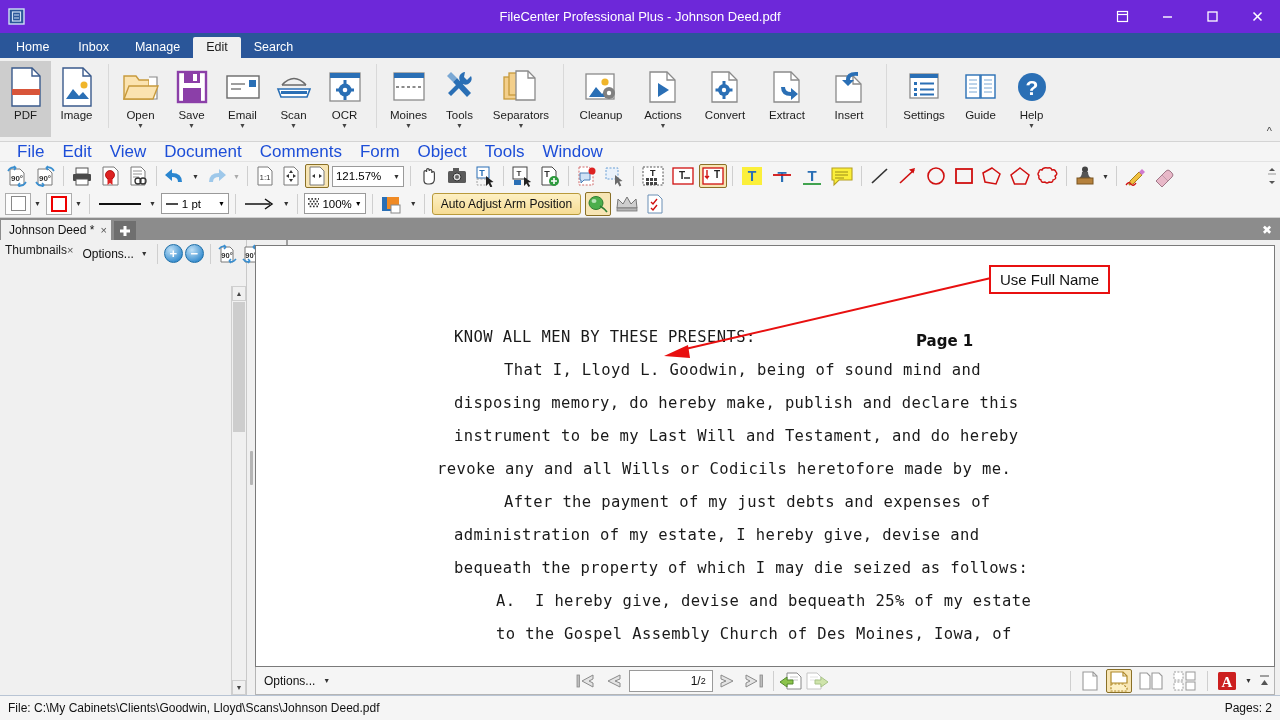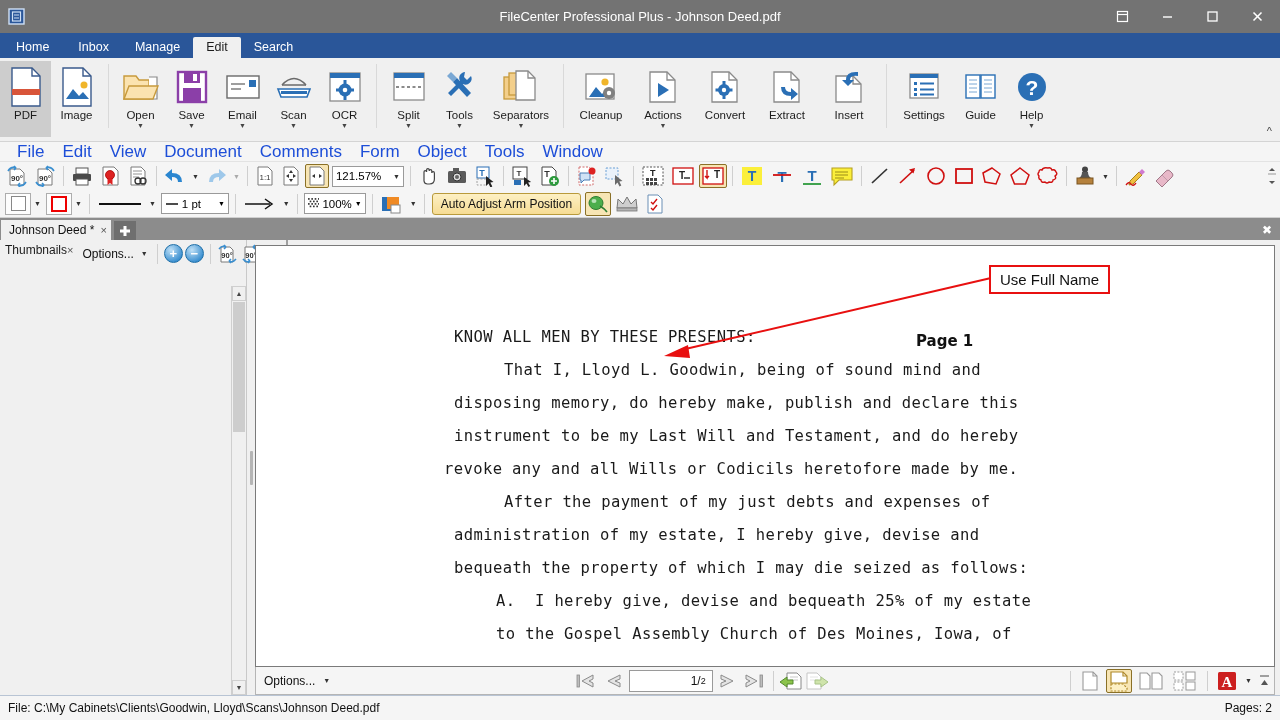--- a/index.html
+++ b/index.html
@@ -9,21 +9,21 @@
     overflow: hidden;
     font-family: "Liberation Sans", sans-serif;
     font-size: 12px;
     background: #f0f0f0;
     -webkit-font-smoothing: antialiased;
   }
   #app { width: 1280px; height: 720px; position: relative; display: flex; flex-direction: column; }
 
   
   .titlebar {
-    height: 33px; background: #737373; position: relative;
+    height: 33px; background: #6d28d9; position: relative;
     display: flex; align-items: center; flex: 0 0 33px;
   }
   .tb-appicon {
     width: 22px; height: 22px; margin-left: 5px;
     display: flex; align-items: center; justify-content: center;
   }
   .tb-title {
     position: absolute; left: 0; right: 0; text-align: center;
     color: #fff; font-size: 13px; pointer-events: none;
   }
@@ -373,21 +373,21 @@
 
     <div class="rgroup">
       <div class="ritem">
         <div class="ic">
           <svg width="34" height="32" viewBox="0 0 34 32">
             <rect x="2" y="2" width="30" height="27" fill="#fff" stroke="#8a8a8a" stroke-width="1.3"></rect>
             <rect x="2" y="2" width="30" height="5" fill="#2a6fb5"></rect>
             <line x1="4" y1="16" x2="30" y2="16" stroke="#666" stroke-width="1.4" stroke-dasharray="3 2.5"></line>
           </svg>
         </div>
-        <div class="lb">Split</div>
+        <div class="lb">Moines</div>
         <div class="caret">▼</div>
       </div>
       <div class="ritem">
         <div class="ic">
           <svg width="34" height="36" viewBox="0 0 34 36">
             <path d="M22 3 a6 6 0 0 0 -5 9 l-12 12 3 3 12 -12 a6 6 0 0 0 8 -8 l-4 4 -3 -3 z" fill="#2a6fb5"></path>
             <path d="M8 3 l6 6 -4 4 -6 -6 z" fill="#7aa8d4"></path>
             <path d="M10 13 l14 15 4 -4 -14 -15 z" fill="#2a6fb5"></path>
           </svg>
         </div>
@@ -1008,21 +1008,21 @@
       <div class="grip"></div>
     </div>
 
     <div class="viewer">
       <div class="page-area">
         <div class="doc-text">
           <div class="dline" style="left:198px;top:82px;">KNOW ALL MEN BY THESE PRESENTS:</div>
           <div class="dline" style="left:248px;top:115px;">That I, Lloyd L. Goodwin, being of sound mind and</div>
           <div class="dline" style="left:198px;top:148px;">disposing memory, do hereby make, publish and declare this</div>
           <div class="dline" style="left:198px;top:181px;">instrument to be my Last Will and Testament, and do hereby</div>
-          <div class="dline" style="left:188px;top:214px;">revoke any and all Wills or Codicils heretofore made by me.</div>
+          <div class="dline" style="left:181px;top:214px;">revoke any and all Wills or Codicils heretofore made by me.</div>
           <div class="dline" style="left:248px;top:247px;">After the payment of my just debts and expenses of</div>
           <div class="dline" style="left:198px;top:280px;">administration of my estate, I hereby give, devise and</div>
           <div class="dline" style="left:198px;top:313px;">bequeath the property of which I may die seized as follows:</div>
           <div class="dline" style="left:240px;top:346px;">A.  I hereby give, devise and bequeath 25% of my estate</div>
           <div class="dline" style="left:240px;top:379px;">to the Gospel Assembly Church of Des Moines, Iowa, of</div>
           <div class="page-num-stamp" style="left:660px;top:86px;">Page 1</div>
         </div>
 
         <svg style="position:absolute;left:0;top:0;" width="1018" height="410">
           <line x1="735" y1="32" x2="425" y2="104" stroke="#e81010" stroke-width="2"></line>

